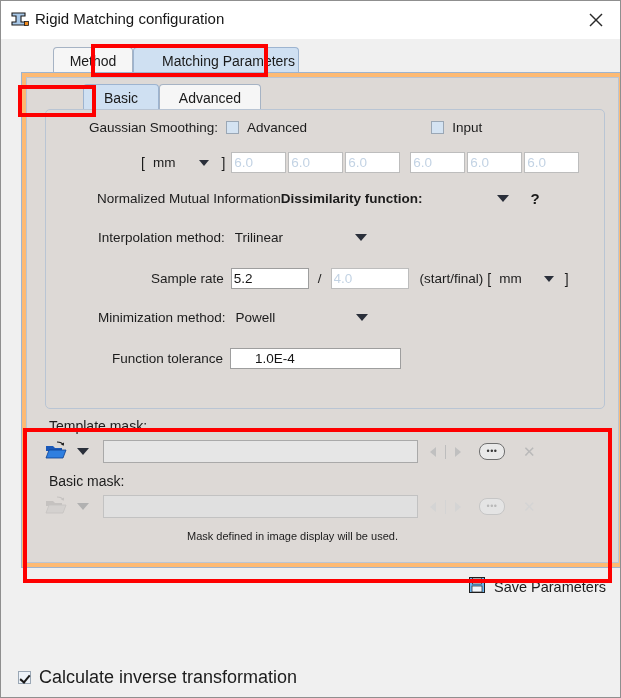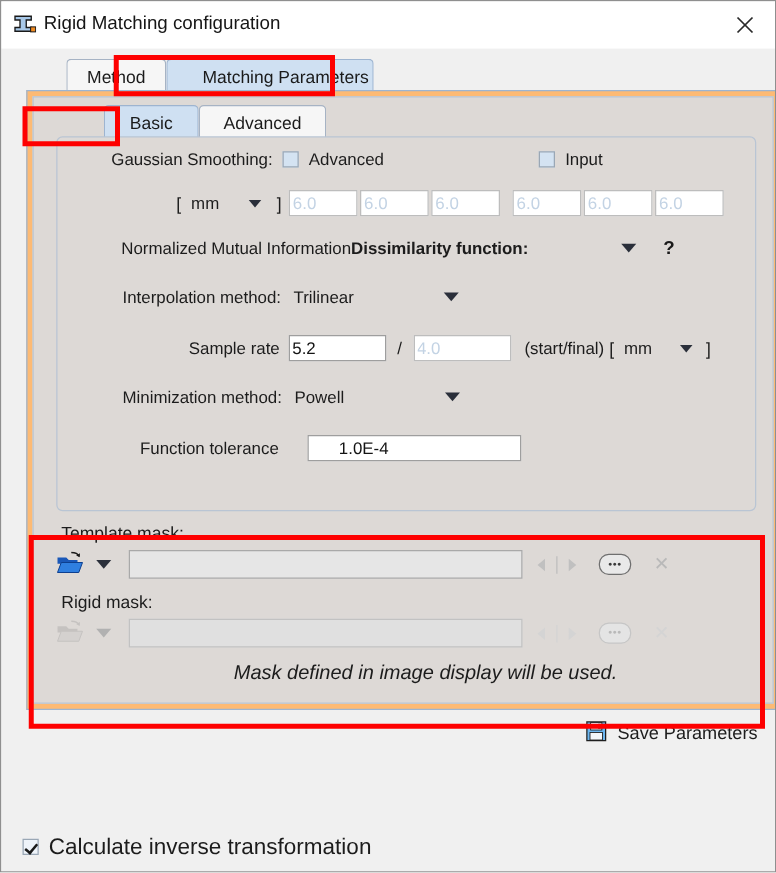--- a/index.html
+++ b/index.html
@@ -371,21 +371,21 @@
             <span class="arrow-down small" style="margin-left:22px;"></span>
             <span class="bracket" style="margin-left:11px;">]</span>
           </div>
 
           <div class="row" style="left:52px; top:200px; gap:0;">
             <span class="lbl">Minimization method:</span>
             <span class="lbl" style="margin-left:10px;">Powell</span>
             <span class="arrow-down" style="margin-left:81px;"></span>
           </div>
 
-          <div class="row" style="left:66px; top:238px; gap:16px;">
+          <div class="row" style="left:66px; top:238px; gap:0;">
             <span class="lbl">Function tolerance</span>
             <input class="tf" style="width: 171px; margin-left: 7px; padding-left: 24px;" value="1.0E-4">
           </div>
 
         </div>
 
         <div class="mask-section">
 
           <div class="lbl" style="position:absolute; left:4px; top:0; font-size:14px;">Template mask:</div>
 
@@ -402,21 +402,21 @@
             <input class="tf greyfield" style="width: 315px; height: 23px; margin-left: 14px;" value="">
             <span class="nav-tri-left" style="margin-left:12px;"></span>
             <span class="nav-sep" style="margin-left:9px;"></span>
             <span class="nav-tri-right" style="margin-left:9px;"></span>
             <span class="ell-btn" style="margin-left:18px;">
               <span class="ell-dots">•••</span>
             </span>
             <span class="x-close" style="margin-left:18px;">✕</span>
           </div>
 
-          <div class="lbl" style="position:absolute; left:4px; top:55px; font-size:14px;">Rigid mask:</div>
+          <div class="lbl" style="position:absolute; left:4px; top:55px; font-size:14px;">Basic mask:</div>
 
           <div class="row" style="left:0px; top:77px; gap:0;">
             <span style="opacity:0.35;">
               <svg width="22" height="19" viewBox="0 0 22 19">
                 <path d="M1 5 h7 l2 2 h7 v3 H1 Z" fill="#9a9a9a"></path>
                 <path d="M1 17 L4 9 h17 l-3 8 Z" fill="#c4c4c4" stroke="#9a9a9a" stroke-width="0.8"></path>
                 <path d="M12 1 q5 0 6 3" stroke="#9a9a9a" stroke-width="1.1" fill="none"></path>
                 <path d="M19 1.5 l-0.2 3.2 l-2.9 -1.4 Z" fill="#9a9a9a"></path>
               </svg>
             </span>
@@ -424,21 +424,21 @@
             <input class="tf greyfield dim" style="width: 315px; height: 23px; margin-left: 14px;" readonly="" value="">
             <span class="nav-tri-left" style="margin-left:12px; border-right-color:#d4d4d4;"></span>
             <span class="nav-sep" style="margin-left:9px; background:#d4d4d4;"></span>
             <span class="nav-tri-right" style="margin-left:9px; border-left-color:#d4d4d4;"></span>
             <span class="ell-btn dim" style="margin-left:18px;">
               <span class="ell-dots">•••</span>
             </span>
             <span class="x-close" style="margin-left:18px; color:#d4d4d4;">✕</span>
           </div>
 
-          <div class="lbl" style="position:absolute; left:142px; top:112px; font-size:16px;font-style:italic;">Mask defined in image display will be used.</div>
+          <div class="lbl" style="position:absolute; left:142px; top:112px; font-size:11px;">Mask defined in image display will be used.</div>
         </div>
 
         <div class="save-row">
           <span>
             <svg width="18" height="18" viewBox="0 0 18 18">
               <rect x="1" y="1" width="16" height="16" fill="#1f1f1f"></rect>
               <rect x="2" y="2" width="14" height="14" fill="#6cb6f0"></rect>
               <rect x="4.5" y="2" width="9" height="6" fill="#e8f2fb" stroke="#1f1f1f" stroke-width="0.7"></rect>
               <rect x="10.5" y="3" width="2" height="4" fill="#3a3a3a"></rect>
               <rect x="4" y="10" width="10" height="6" fill="#f2f6fa" stroke="#1f1f1f" stroke-width="0.7"></rect>

